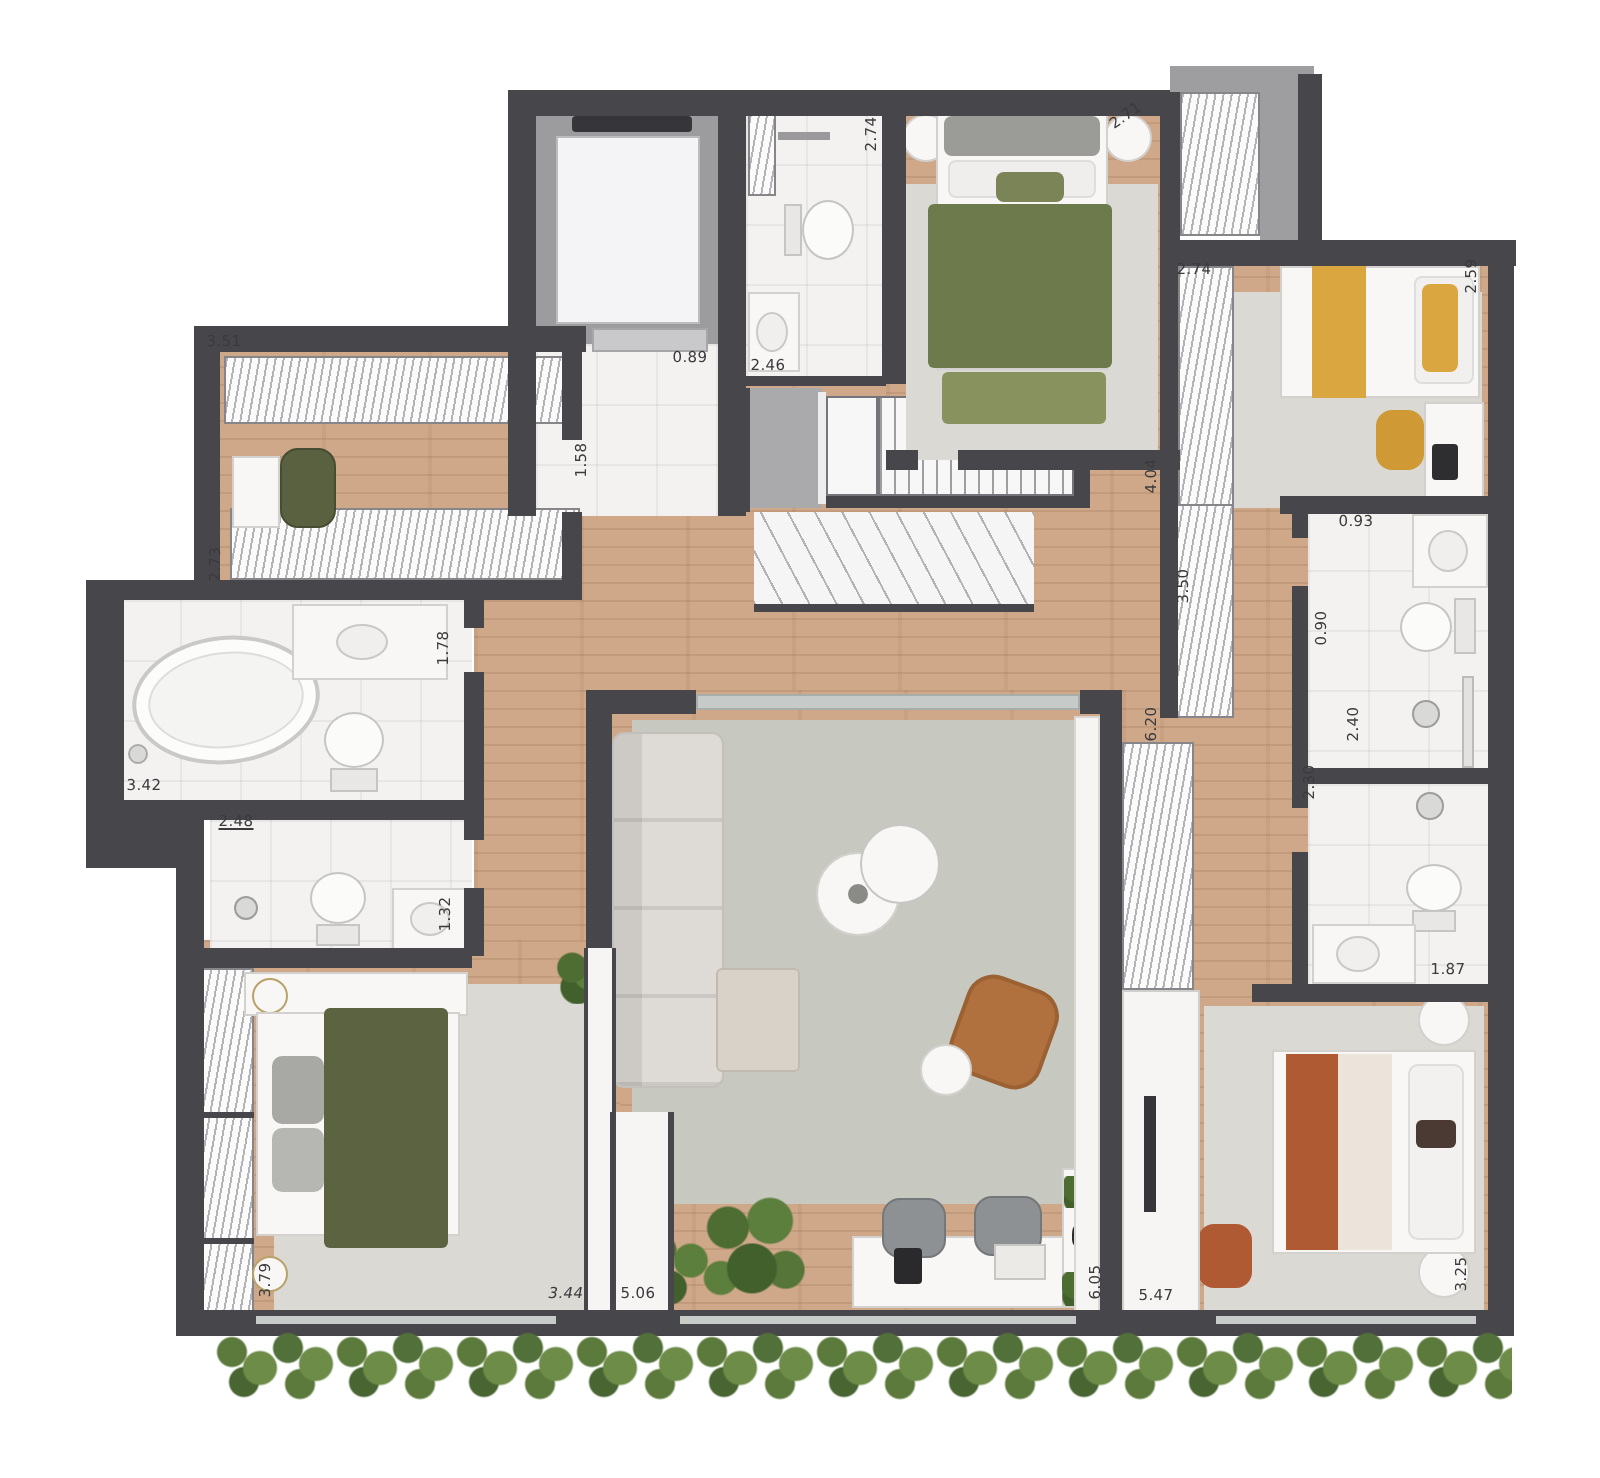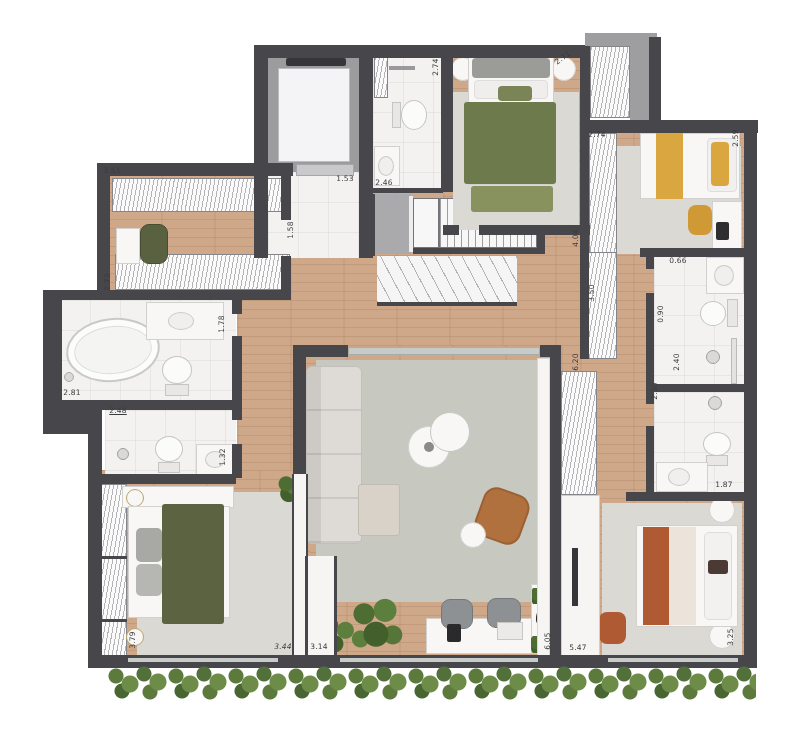--- a/index.html
+++ b/index.html
@@ -260,39 +260,39 @@
 
   <div class="w" style="left:88px;top:655px;width:669px;height:13px;"></div>
   <div class="abs" style="left:128px;top:658px;width:150px;height:4px;background:#c8ccc9;"></div>
   <div class="abs" style="left:340px;top:658px;width:198px;height:4px;background:#c8ccc9;"></div>
   <div class="abs" style="left:608px;top:658px;width:130px;height:4px;background:#c8ccc9;"></div>
 
   <div class="hedge" style="left:108px;top:664px;width:648px;height:44px;"></div>
 
   <span class="lab" style="left:112px;top:171px;">3.51</span>
   <span class="lab v" style="left:108px;top:282px;">2.73</span>
-  <span class="lab" style="left:345px;top:179px;">1.53</span>
+  <span class="lab" style="left:345px;top:179px;">0.89</span>
   <span class="lab" style="left:384px;top:183px;">2.46</span>
   <span class="lab v" style="left:291px;top:230px;">1.58</span>
   <span class="lab v" style="left:436px;top:67px;">2.74</span>
   <span class="lab t" style="left:563px;top:58px;">2.71</span>
   <span class="lab" style="left:597px;top:135px;">2.74</span>
   <span class="lab v" style="left:736px;top:138px;">2.59</span>
   <span class="lab v" style="left:576px;top:238px;">4.04</span>
   <span class="lab v" style="left:592px;top:293px;">3.50</span>
-  <span class="lab" style="left:678px;top:261px;">0.66</span>
+  <span class="lab" style="left:678px;top:261px;">0.93</span>
   <span class="lab v" style="left:661px;top:314px;">0.90</span>
   <span class="lab v" style="left:677px;top:362px;">2.40</span>
   <span class="lab v" style="left:655px;top:391px;">2.30</span>
   <span class="lab" style="left:724px;top:485px;">1.87</span>
   <span class="lab v" style="left:576px;top:362px;">6.20</span>
-  <span class="lab" style="left:72px;top:393px;">2.81</span>
+  <span class="lab" style="left:72px;top:393px;">3.42</span>
   <span class="lab v" style="left:222px;top:324px;">1.78</span>
   <span class="lab" style="left:118px;top:411px;text-decoration:underline;">2.48</span>
   <span class="lab v" style="left:223px;top:457px;">1.32</span>
   <span class="lab v" style="left:133px;top:640px;">3.79</span>
   <span class="lab" style="left:283px;top:647px;font-style:italic;">3.44</span>
-  <span class="lab" style="left:319px;top:647px;">3.14</span>
+  <span class="lab" style="left:319px;top:647px;">5.06</span>
   <span class="lab v" style="left:548px;top:641px;">6.05</span>
   <span class="lab" style="left:578px;top:648px;">5.47</span>
   <span class="lab v" style="left:731px;top:637px;">3.25</span>
 
 </div>
 
 </body></html>

